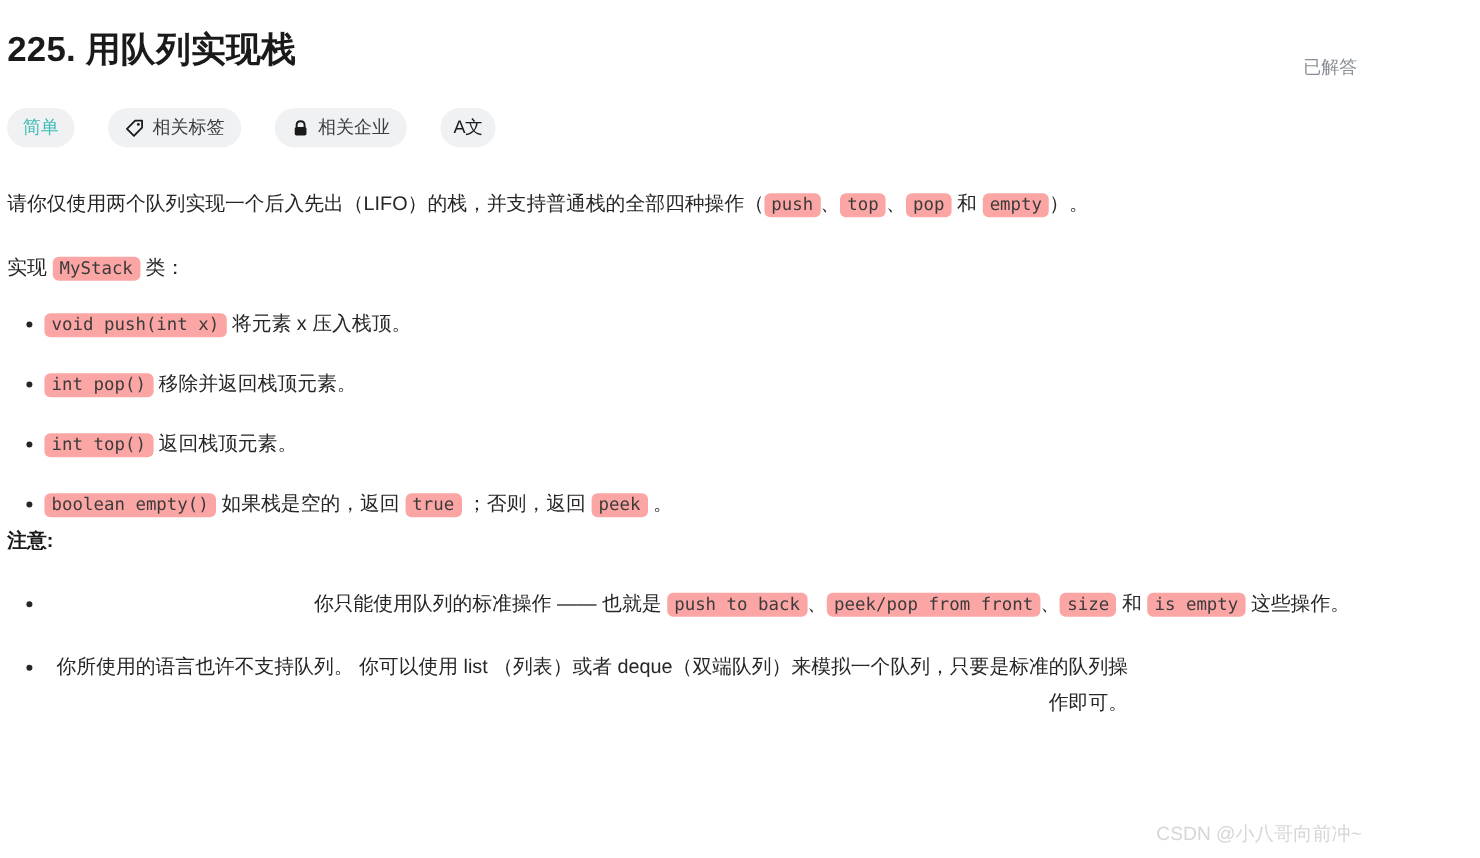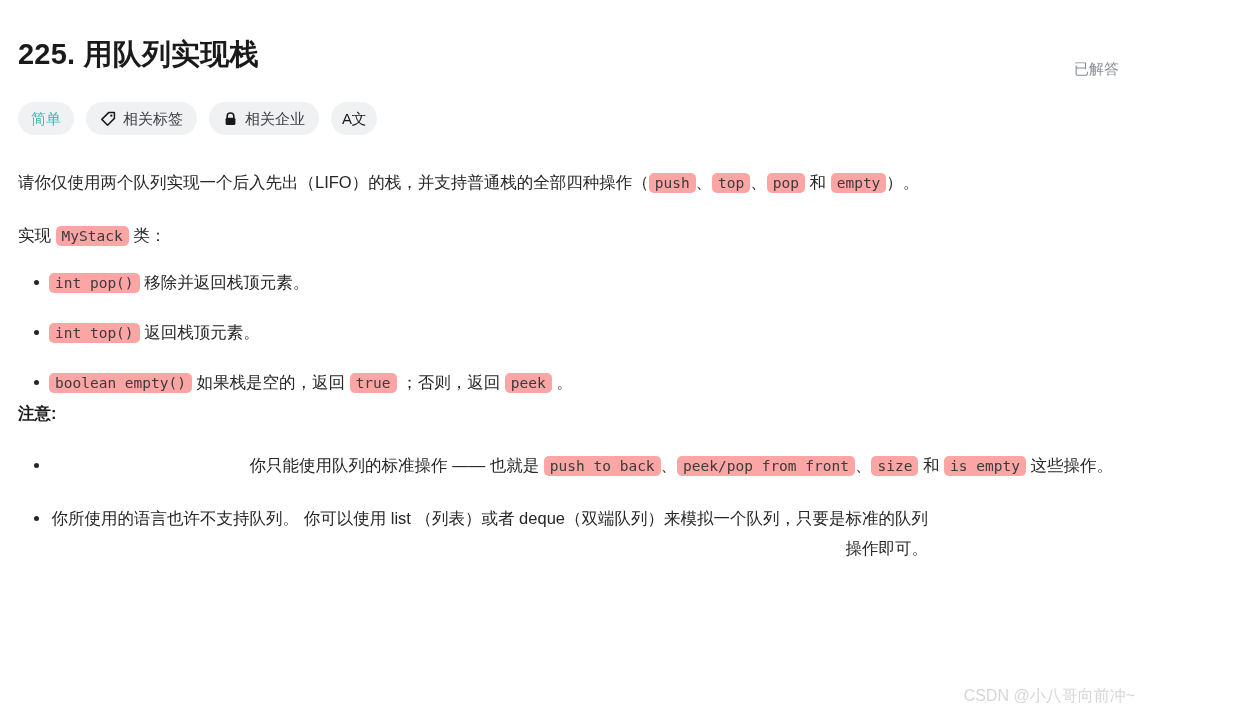--- a/index.html
+++ b/index.html
@@ -13,21 +13,21 @@
     font-family: "Liberation Sans", "DejaVu Sans", sans-serif;
     color: #262626;
     position: relative;
     overflow: hidden;
   }
 
   .page {
     position: relative;
     width: 1149px;
     height: 715px;
-    padding: 12px;
+    padding: 0;
     box-sizing: border-box;
   }
 
   
   .title-row {
     position: relative;
     padding: 22px 18px 0 6px;
     display: flex;
     align-items: flex-start;
     justify-content: space-between;
@@ -46,21 +46,21 @@
     line-height: 22px;
     color: #8a8f96;
     margin-top: 24px;
     white-space: nowrap;
   }
 
   
   .badge-row {
     display: flex;
     align-items: flex-end;
-    gap: 12px;
+    gap: 28px;
     padding: 22px 0 0 6px;
   }
   .badge {
     display: inline-flex;
     align-items: center;
     gap: 7px;
     height: 33px;
     padding: 0 14px;
     border-radius: 18px;
     background: #eff1f3;
@@ -202,20 +202,21 @@
 
   </div>
 
   <div class="content">
 
     <p class="para first"><span>请你仅使用两个队列实现一个后入先出（LIFO）的栈，并支持普通栈的全部四种操作（</span><code class="inline">push</code><span>、</span><code class="inline">top</code><span>、</span><code class="inline">pop</code><span> 和 </span><code class="inline">empty</code><span>）。</span></p>
 
     <p class="para"><span>实现 </span><code class="inline">MyStack</code><span> 类：</span></p>
 
     <ul class="bullets">
+      <li><code class="inline">void push(int x)</code><span> 将元素 x 压入栈顶。</span></li>
       <li><code class="inline">int pop()</code><span> 移除并返回栈顶元素。</span></li>
       <li><code class="inline">int top()</code><span> 返回栈顶元素。</span></li>
       <li><code class="inline">boolean empty()</code><span> 如果栈是空的，返回 </span><code class="inline">true</code><span> ；否则，返回 </span><code class="inline">peek</code><span> 。</span></li>
     </ul>
 
     <div class="notice-block">
       <p class="section-head">注意:</p>
       <ul class="bullets">
         <li><span>你只能使用队列的标准操作 —— 也就是 </span><code class="inline">push to back</code><span>、</span><code class="inline">peek/pop from front</code><span>、</span><code class="inline">size</code><span> 和 </span><code class="inline">is empty</code><span> 这些操作。</span></li>
         <li class="wrap">你所使用的语言也许不支持队列。 你可以使用 list （列表）或者 deque（双端队列）来模拟一个队列，只要是标准的队列操作即可。</li>

